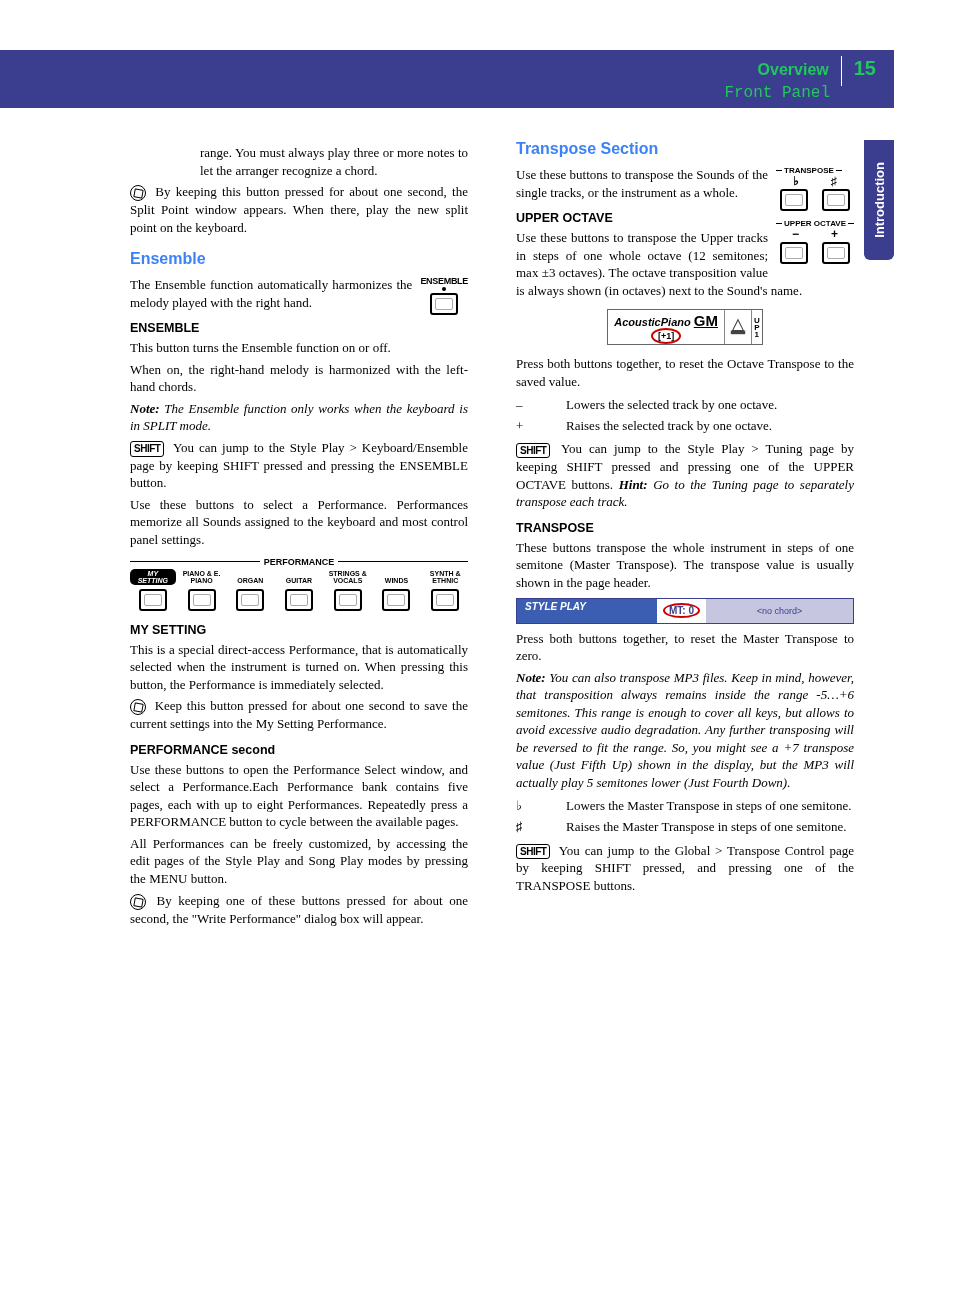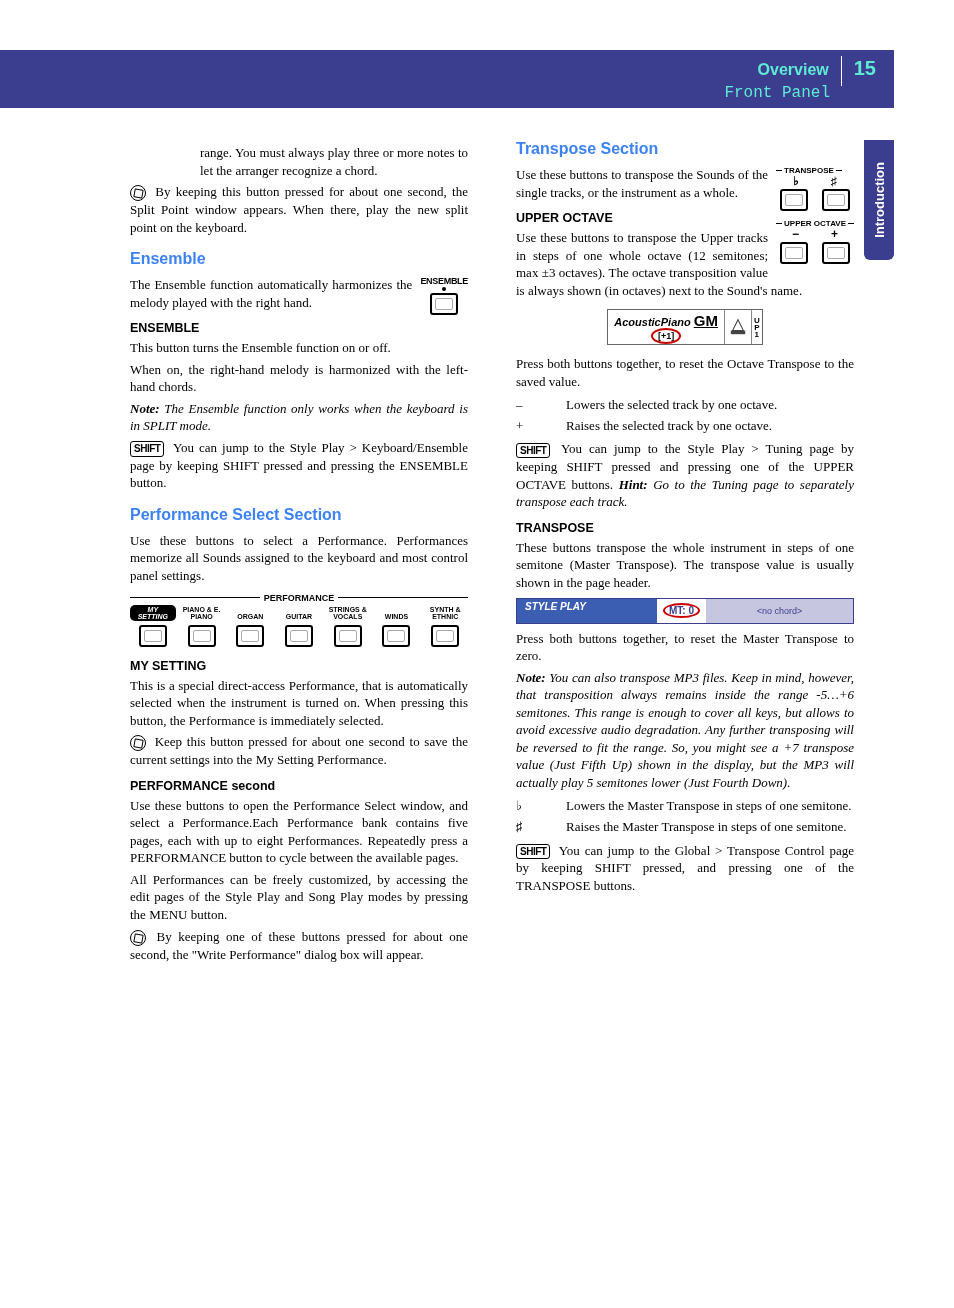--- a/index.html
+++ b/index.html
@@ -6,21 +6,21 @@
   body {
     font-family: Georgia, 'Times New Roman', serif;
     background: #fff;
     width: 954px;
     margin: 0 auto;
     color: #000;
   }
   .page { position: relative; padding: 50px 60px 40px 60px; }
   .header-bar {
     position: absolute; top: 50px; left: 0; right: 60px; height: 58px;
-    background: #3b3e8f; color: #5eead4;
+    background: #3b3e8f; color: #22c55e;
     display: flex; justify-content: flex-end; align-items: center;
     padding-right: 18px;
   }
   .header-inner { text-align: right; }
   .header-title { font-family: 'Trebuchet MS', Arial, sans-serif; font-weight: bold; font-size: 16px; display: inline; }
   .header-divider { display: inline-block; width: 1px; height: 30px; background: #fff; margin: 0 8px; vertical-align: middle; }
   .header-page { font-family: 'Trebuchet MS', Arial, sans-serif; font-weight: bold; font-size: 20px; display: inline; }
   .header-sub { font-family: Liberation Mono, monospace; font-size: 16px; display: block; margin-top: -2px; margin-right: 46px; }
   .side-tab {
     position: absolute; top: 140px; right: 60px;
@@ -179,21 +179,20 @@
       <p>When on, the right-hand melody is harmonized with the left-hand chords.</p>
       <p>
         <span class="note-label">Note:</span>
         <span class="note-body">The Ensemble function only works when the keyboard is in SPLIT mode.</span>
       </p>
       <p>
         <span class="shift-badge">SHIFT</span>
         <span>You can jump to the Style Play &gt; Keyboard/Ensemble page by keeping SHIFT pressed and pressing the ENSEMBLE button.</span>
       </p>
 
-      <h2 class="section">Performance Select Section</h2>
       <p>Use these buttons to select a Performance. Performances memorize all Sounds assigned to the keyboard and most control panel settings.</p>
 
       <div class="panel-performance clearfix">
         <div class="perf-header">
           <span class="line"></span>
           <span>PERFORMANCE</span>
           <span class="line"></span>
         </div>
         <div class="perf-labels">
           <div><span class="my-setting-pill">MY SETTING</span></div>

